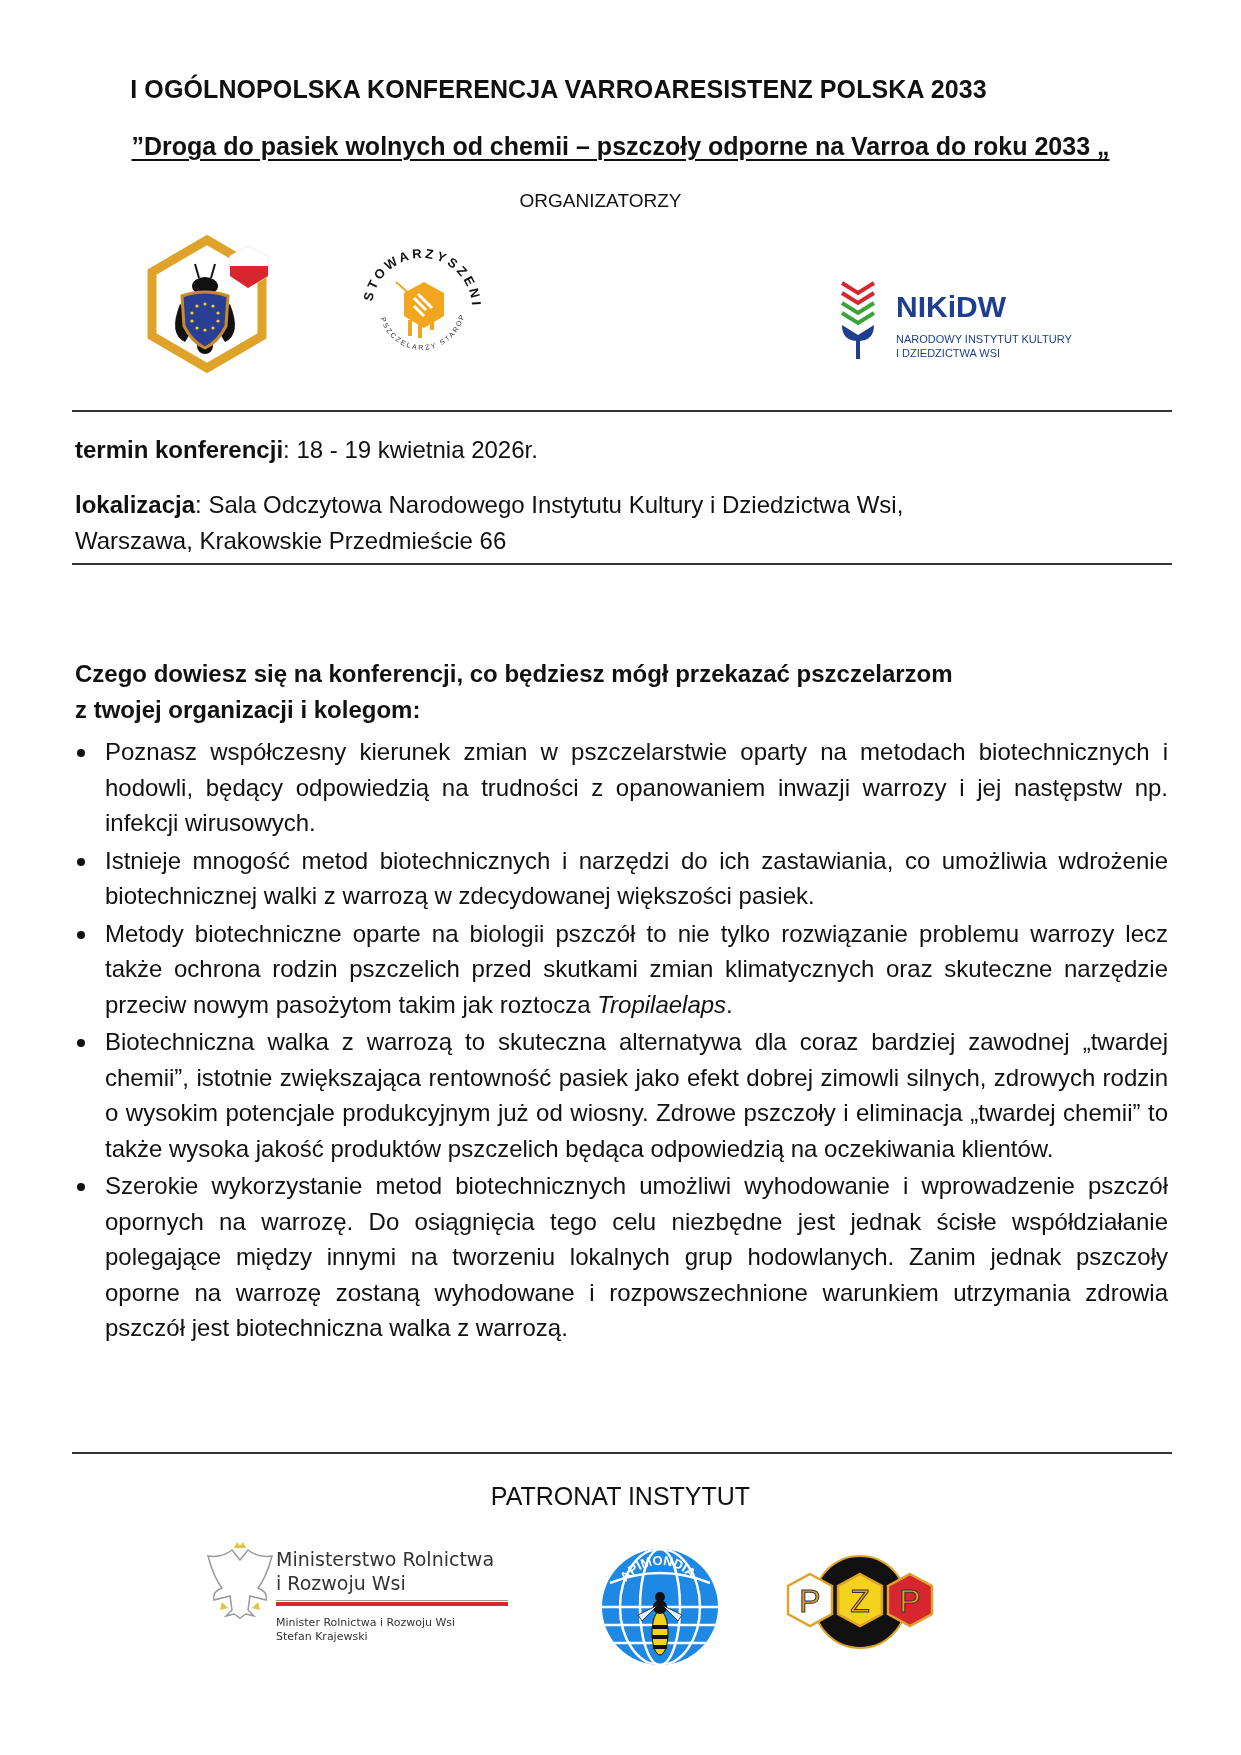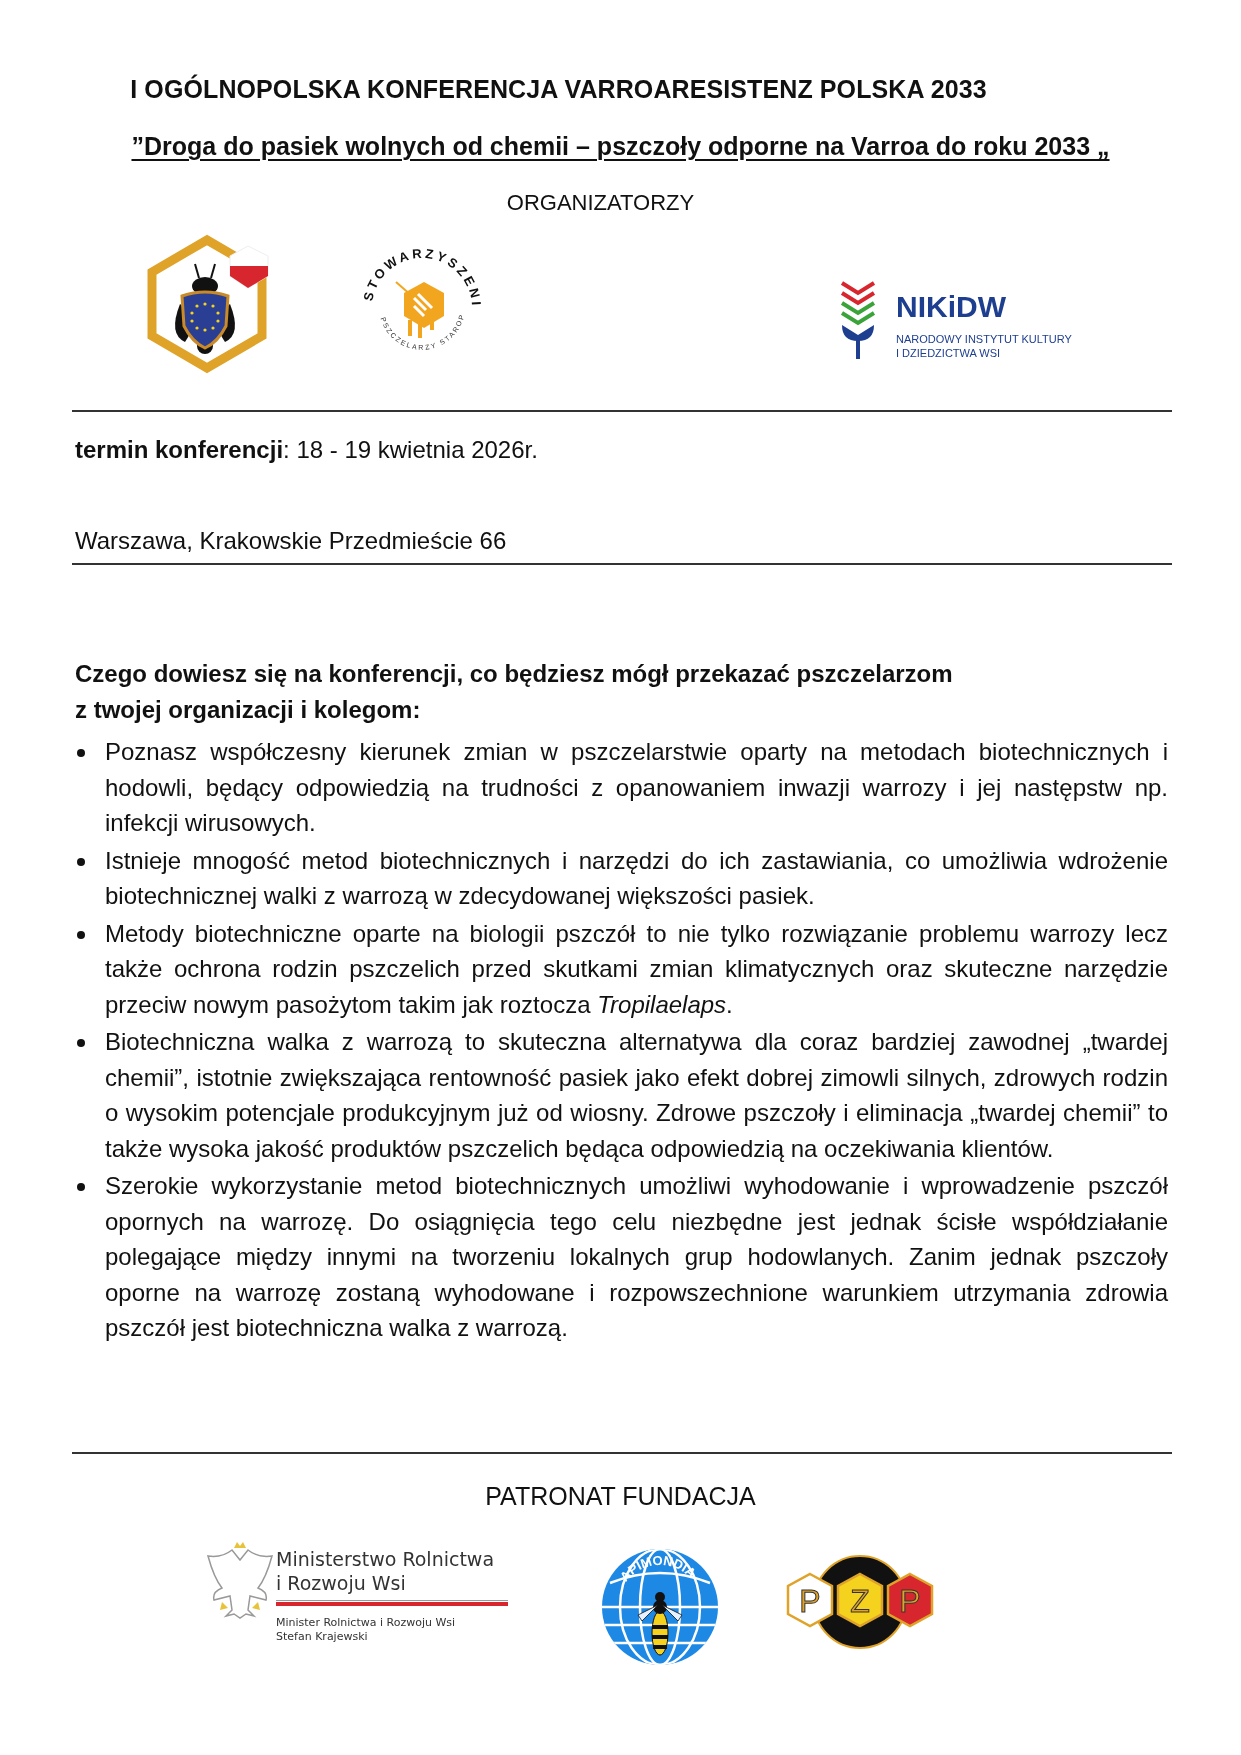--- a/index.html
+++ b/index.html
@@ -12,21 +12,21 @@
     position: absolute; top: 75px; left: 0; width: 1117px;
     text-align: center; font-weight: bold; font-size: 25px; letter-spacing: 0.1px;
   }
   .subtitle {
     position: absolute; top: 132px; left: 0; width: 1241px;
     text-align: center; font-weight: bold; font-size: 25px;
     text-decoration: underline; text-underline-offset: 4px; text-decoration-thickness: 2px;
   }
   .organizers-heading {
     position: absolute; top: 190px; left: 0; width: 1201px;
-    text-align: center; font-size: 22px;
+    text-align: center; font-size: 19px;
   }
 
   
   .logo { position: absolute; }
   .logo svg { display: block; }
 
   .rule {
     position: absolute; left: 72px; width: 1100px; height: 2px; background: #333;
   }
 
@@ -136,39 +136,42 @@
       <text x="60" y="64" font-family="Liberation Sans, sans-serif" font-size="11" fill="#1E3F8F">NARODOWY INSTYTUT KULTURY</text>
       <text x="60" y="78" font-family="Liberation Sans, sans-serif" font-size="11" fill="#1E3F8F">I DZIEDZICTWA WSI</text>
     </svg>
   </div>
 
   <div class="rule" style="top:410px;"></div>
 
   <div class="info-line" style="top:432px;">
     <b>termin konferencji</b><span>: 18 - 19 kwietnia 2026r.</span>
   </div>
+  <div class="info-line" style="top:487px;">
+    <b>lokalizacja</b><span>: Sala Odczytowa Narodowego Instytutu Kultury i Dziedzictwa Wsi,</span>
+  </div>
   <div class="info-line" style="top:523px;">Warszawa, Krakowskie Przedmieście 66</div>
 
   <div class="rule" style="top:563px;"></div>
 
   <div class="section-heading">
     <div>Czego dowiesz się na konferencji, co będziesz mógł przekazać pszczelarzom</div>
     <div>z twojej organizacji i kolegom:</div>
   </div>
 
   <ul class="bullets">
     <li><span class="dot"></span><span>Poznasz współczesny kierunek zmian w pszczelarstwie oparty na metodach biotechnicznych i hodowli, będący odpowiedzią na trudności z opanowaniem inwazji warrozy i jej następstw np. infekcji wirusowych.</span></li>
     <li><span class="dot"></span><span>Istnieje mnogość metod biotechnicznych i narzędzi do ich zastawiania, co umożliwia wdrożenie biotechnicznej walki z warrozą w zdecydowanej większości pasiek.</span></li>
     <li><span class="dot"></span><span>Metody biotechniczne oparte na biologii pszczół to nie tylko rozwiązanie problemu warrozy lecz także ochrona rodzin pszczelich przed skutkami zmian klimatycznych oraz skuteczne narzędzie przeciw nowym pasożytom takim jak roztocza </span><i>Tropilaelaps</i><span>.</span></li>
     <li><span class="dot"></span><span>Biotechniczna walka z warrozą to skuteczna alternatywa dla coraz bardziej zawodnej „twardej chemii”, istotnie zwiększająca rentowność pasiek jako efekt dobrej zimowli silnych, zdrowych rodzin o wysokim potencjale produkcyjnym już od wiosny. Zdrowe pszczoły i eliminacja „twardej chemii” to także wysoka jakość produktów pszczelich będąca odpowiedzią na oczekiwania klientów.</span></li>
     <li><span class="dot"></span><span>Szerokie wykorzystanie metod biotechnicznych umożliwi wyhodowanie i wprowadzenie pszczół opornych na warrozę. Do osiągnięcia tego celu niezbędne jest jednak ścisłe współdziałanie polegające między innymi na tworzeniu lokalnych grup hodowlanych. Zanim jednak pszczoły oporne na warrozę zostaną wyhodowane i rozpowszechnione warunkiem utrzymania zdrowia pszczół jest biotechniczna walka z warrozą.</span></li>
   </ul>
 
   <div class="rule" style="top:1452px;"></div>
-  <div class="patronat-heading">PATRONAT FUNDACJA</div>
+  <div class="patronat-heading">PATRONAT INSTYTUT</div>
 
   <div class="logo" style="left:200px; top:1538px;">
     <svg width="320" height="115" viewBox="0 0 320 115">
       <g>
         <path d="M32 12 Q22 20 8 18 Q14 40 22 50 Q12 54 14 62 L30 58 L32 72 L26 78 L34 76 L40 80 L46 76 L54 78 L48 72 L50 58 L66 62 Q68 54 58 50 Q66 40 72 18 Q58 20 48 12 Q40 22 40 22 Q40 22 32 12 Z" fill="#fff" stroke="#999" stroke-width="1.5"></path>
         <path d="M34 10 L37 4 L40 8 L43 4 L46 10 Z" fill="#E8C33A"></path>
         <path d="M22 64 L28 70 L20 72 Z" fill="#E8C33A"></path>
         <path d="M58 64 L52 70 L60 72 Z" fill="#E8C33A"></path>
       </g>
       <text x="76" y="28" font-family="DejaVu Sans, sans-serif" font-size="19" fill="#333">Ministerstwo Rolnictwa</text>

